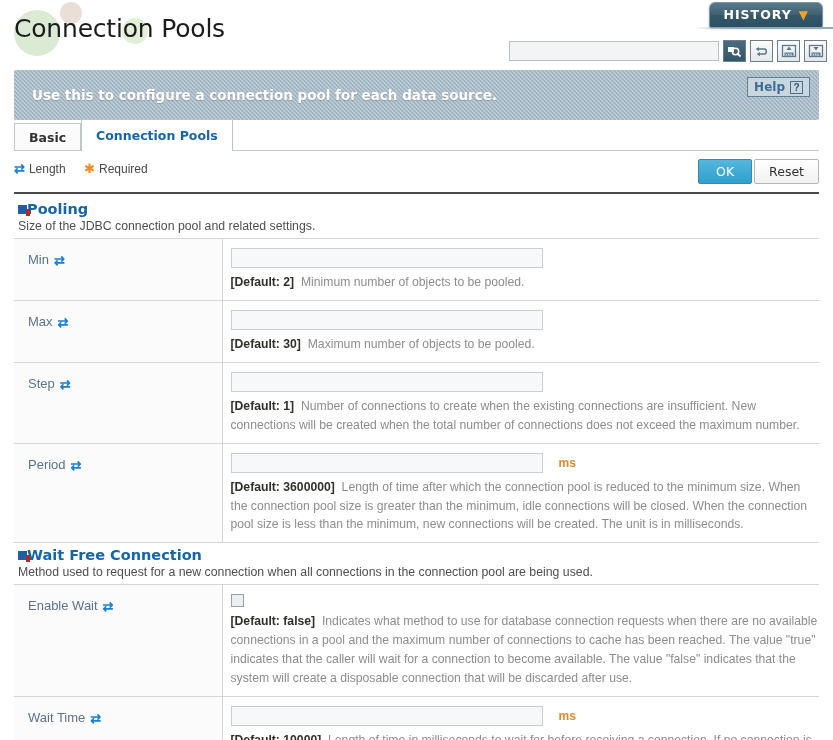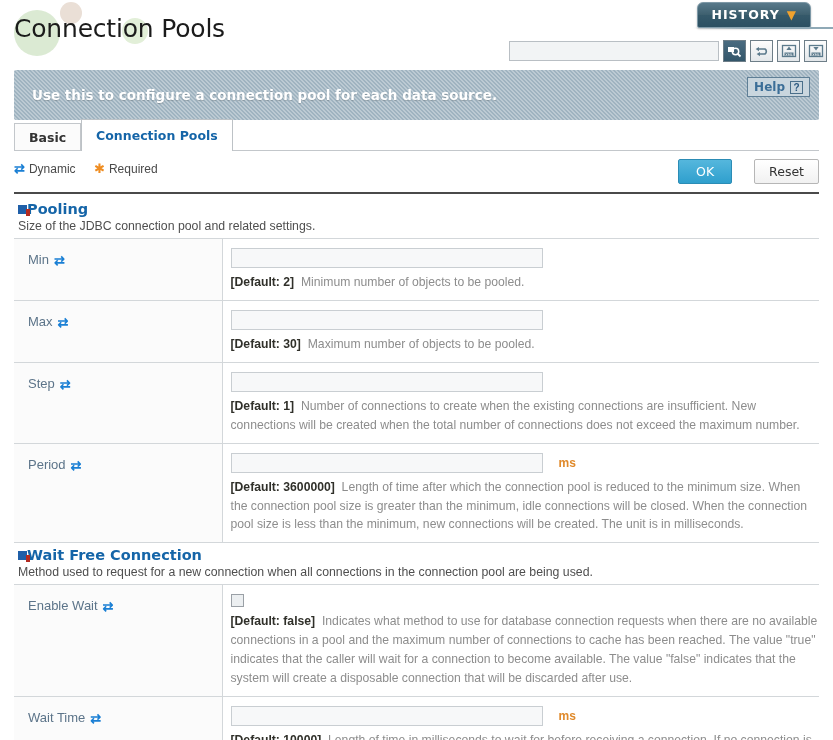--- a/index.html
+++ b/index.html
@@ -18,21 +18,21 @@
   .deco-1 { left: 14px; top: 10px; width: 46px; height: 46px; background: #dbead3; }
   .deco-2 { left: 60px; top: 2px; width: 22px; height: 22px; background: #eadfd6; }
   .deco-3 { left: 122px; top: 18px; width: 26px; height: 26px; background: #e2efd8; }
   .page-title {
     position: absolute; left: 14px; top: 14px;
     font-size: 25px; color: #1b1b1b; letter-spacing: -0.2px;
     font-family: "DejaVu Sans", sans-serif; font-weight: 400;
   }
 
   
-  .history-wrap { position: absolute; right: 22px; top: 2px; }
+  .history-wrap { position: absolute; right: 10px; top: 2px; }
   .history-btn {
     display: inline-flex; align-items: center; gap: 7px;
     padding: 4px 13px 5px 14px;
     background: linear-gradient(to bottom, #58798a 0%, #3e606f 48%, #35596a 50%, #2c5062 100%);
     border: 1px solid #7d98a6;
     border-radius: 6px 6px 2px 2px;
     color: #ffffff; font-size: 12.5px; font-weight: bold; letter-spacing: 1px;
     font-family: "DejaVu Sans", sans-serif;
     box-shadow: 0 1px 2px rgba(0,0,0,0.25);
     cursor: pointer;
@@ -102,21 +102,21 @@
   .tabs-rule {
     position: absolute; left: 14px; top: 150px; width: 805px; height: 1px; background: #c3c7cb;
   }
 
   
   .legendrow { position: absolute; left: 14px; top: 159px; width: 805px; height: 32px; }
   .legend-item { display: inline-flex; align-items: center; gap: 4px; font-size: 12px; color: #4a4a4a; }
   .legend-item + .legend-item { margin-left: 14px; }
   .dyn-icon { color: #1a7fd4; font-size: 13px; font-weight: bold; line-height: 1; }
   .req-icon { color: #ef8d22; font-size: 13px; line-height: 1; }
-  .actions { position: absolute; right: 0; top: 0; display: flex; gap: 22px; }
+  .actions { position: absolute; right: 0; top: 0; display: flex; gap: 2px; }
   .btn {
     min-width: 54px; text-align: center; font-size: 12.5px; padding: 4px 14px;
     border-radius: 2px; cursor: pointer; font-family: "DejaVu Sans", sans-serif;
   }
   .btn-ok { background: linear-gradient(to bottom,#55b7dd,#2f9fcd); border: 1px solid #2b8cb5; color: #fff; }
   .btn-reset { background: linear-gradient(to bottom,#ffffff,#f1f1f1); border: 1px solid #b6b6b6; color: #333; }
   .thick-rule { position: absolute; left: 14px; top: 192px; width: 805px; height: 2px; background: #4a4a4a; }
 
   
   .content { position: absolute; left: 14px; top: 197px; width: 805px; }
@@ -206,21 +206,21 @@
 
 <div class="tabs">
   <div class="tab">Basic</div>
   <div class="tab active">Connection Pools</div>
 </div>
 <div class="tabs-rule"></div>
 
 <div class="legendrow">
   <span class="legend-item">
     <span class="dyn-icon">⇄</span>
-    <span>Dynamic</span>
+    <span>Length</span>
   </span>
   <span class="legend-item">
     <span class="req-icon">✱</span>
     <span>Required</span>
   </span>
   <div class="actions">
     <div class="btn btn-ok">OK</div>
     <div class="btn btn-reset">Reset</div>
   </div>
 </div>

